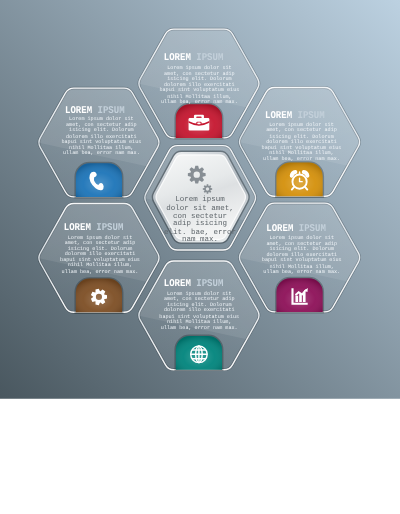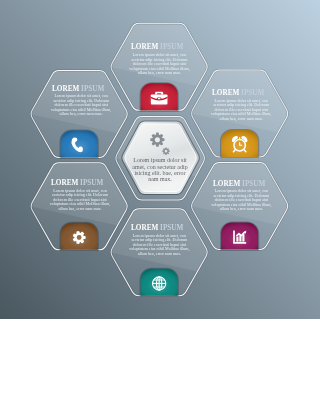--- a/index.html
+++ b/index.html
@@ -1,18 +1,18 @@
 <!DOCTYPE html>
 <html><head>
 <meta charset="utf-8">
 <title>Hexagon Infographic</title>
 <style>
 html,body{margin:0;padding:0;background:#ffffff;}
 #stage{position:relative;width:320px;height:350px;overflow:hidden;background:#ffffff;
-  font-family:Liberation Serif, serif;}
+  font-family:Liberation Mono, monospace;}
 #bg{position:absolute;left:0;top:0;width:320px;height:319px;
   background:linear-gradient(45deg,rgb(73,87,95) 0%,rgb(188,209,225) 100%);}
 #art{position:absolute;left:0;top:0;}
 .hshadow{fill:none;stroke:rgba(22,30,36,.28);stroke-width:2.2;}
 .hfill{fill:url(#gGlass);}
 .hstroke{fill:none;stroke:url(#gBorder);stroke-width:1.1;}
 .gloss{fill:#ffffff;opacity:.085;}
 .domeShadow{fill:none;stroke:rgba(18,25,31,.30);stroke-width:2.2;}
 .pShadow{fill:none;stroke:rgba(18,25,31,.38);stroke-width:2.2;}
 .sRing{fill:url(#gRing);}

